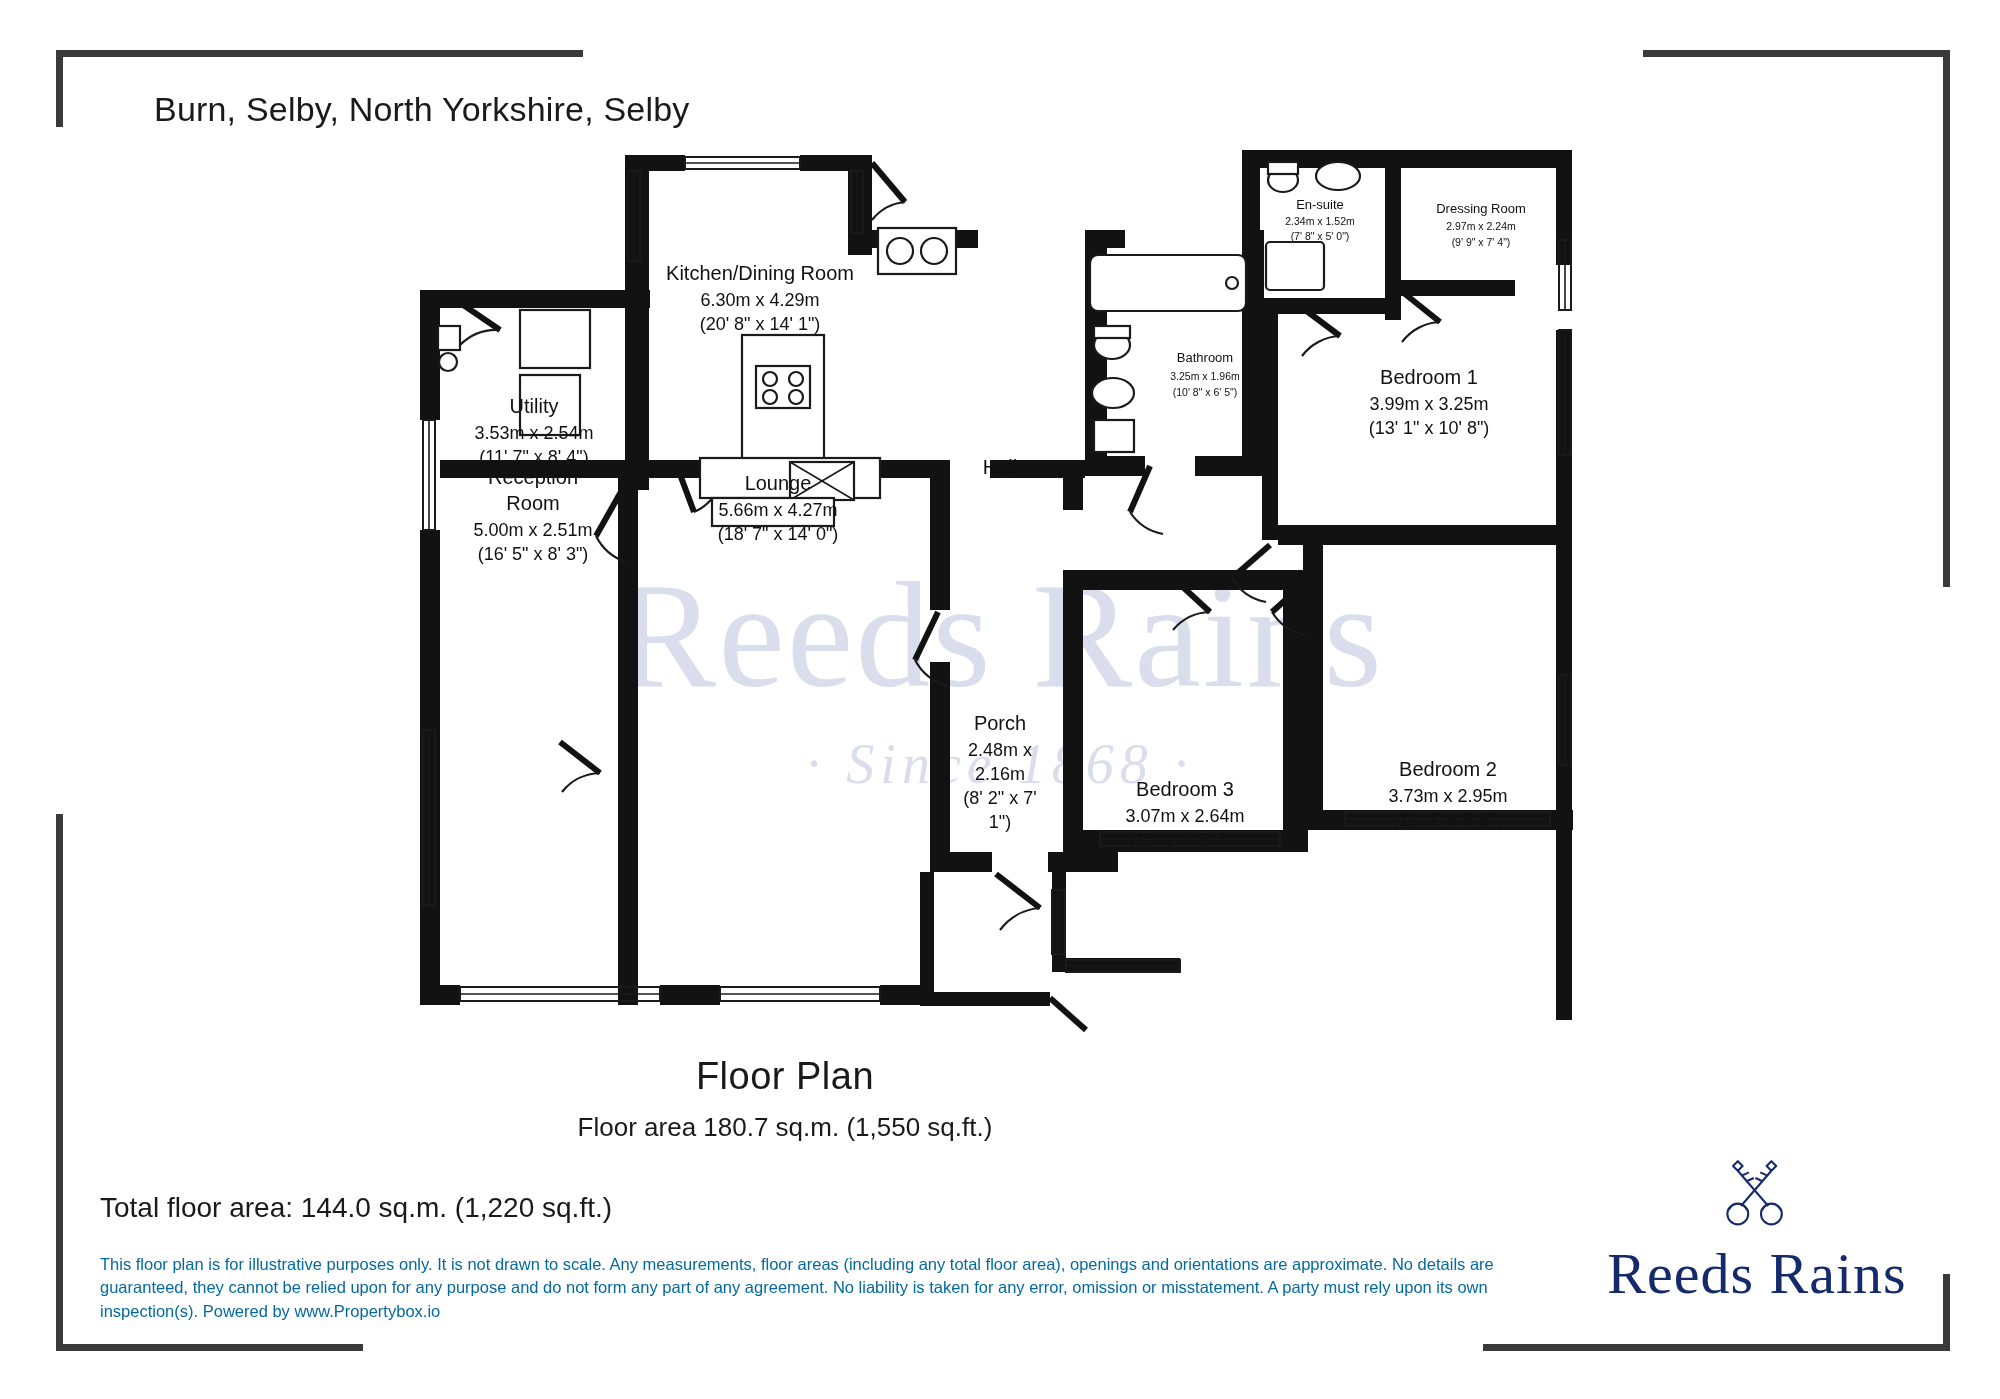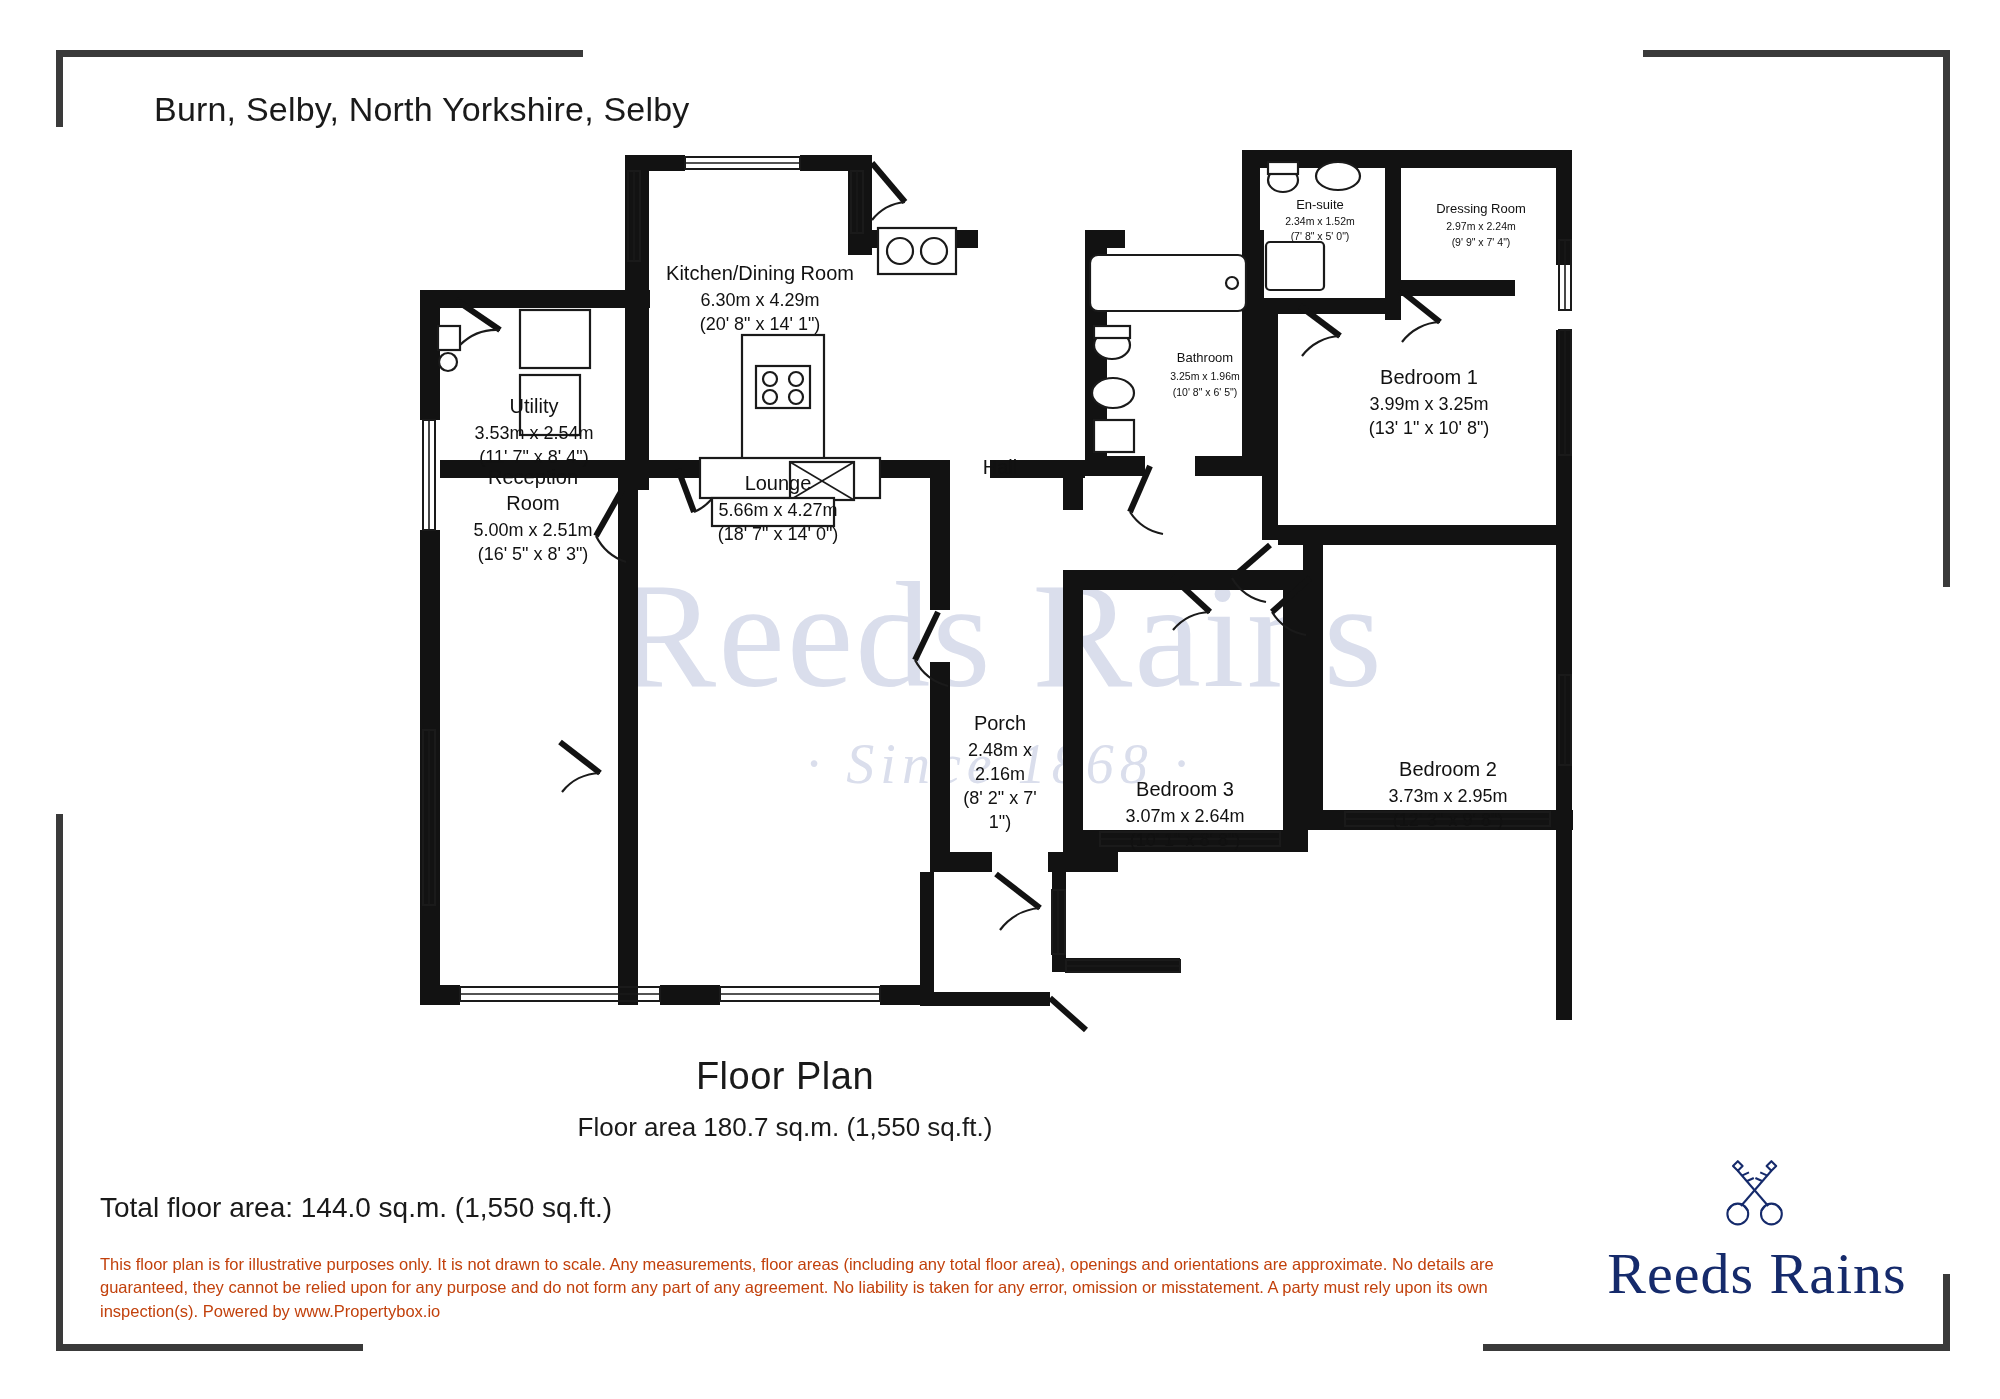--- a/index.html
+++ b/index.html
@@ -98,21 +98,21 @@
     top: 1192px;
     font-size: 28px;
   }
   .footer-disclaimer {
     position: absolute;
     left: 100px;
     top: 1253px;
     width: 1420px;
     font-size: 16.5px;
     line-height: 1.42;
-    color: #c2410c;
+    color: #0369a1;
   }
 
   
   .brand {
     position: absolute;
     right: 78px;
     bottom: 92px;
     width: 330px;
     text-align: center;
     color: #152a6b;
@@ -446,21 +446,21 @@
 
   </g>
 </svg>
 </div>
 
 <div class="plan-caption">
   <div class="cap-title">Floor Plan</div>
   <div class="cap-area">Floor area 180.7 sq.m. (1,550 sq.ft.)</div>
 </div>
 
-<div class="footer-total">Total floor area: 144.0 sq.m. (1,550 sq.ft.)</div>
+<div class="footer-total">Total floor area: 144.0 sq.m. (1,220 sq.ft.)</div>
 <div class="footer-disclaimer">This floor plan is for illustrative purposes only. It is not drawn to scale. Any measurements, floor areas (including any total floor area), openings and orientations are approximate. No details are guaranteed, they cannot be relied upon for any purpose and do not form any part of any agreement. No liability is taken for any error, omission or misstatement. A party must rely upon its own inspection(s). Powered by www.Propertybox.io</div>
 
 <div class="brand">
   <svg class="brand-keys" viewBox="0 0 120 100">
     <g fill="none" stroke="#152a6b" stroke-width="2.6" stroke-linejoin="round">
 
       <path d="M30 10 l6 -6 l6 6 l-6 6 z"></path>
       <path d="M36 16 L74 60"></path>
       <path d="M41 22 l9 -4 M47 29 l9 -4"></path>
       <circle cx="78" cy="70" r="13"></circle>

